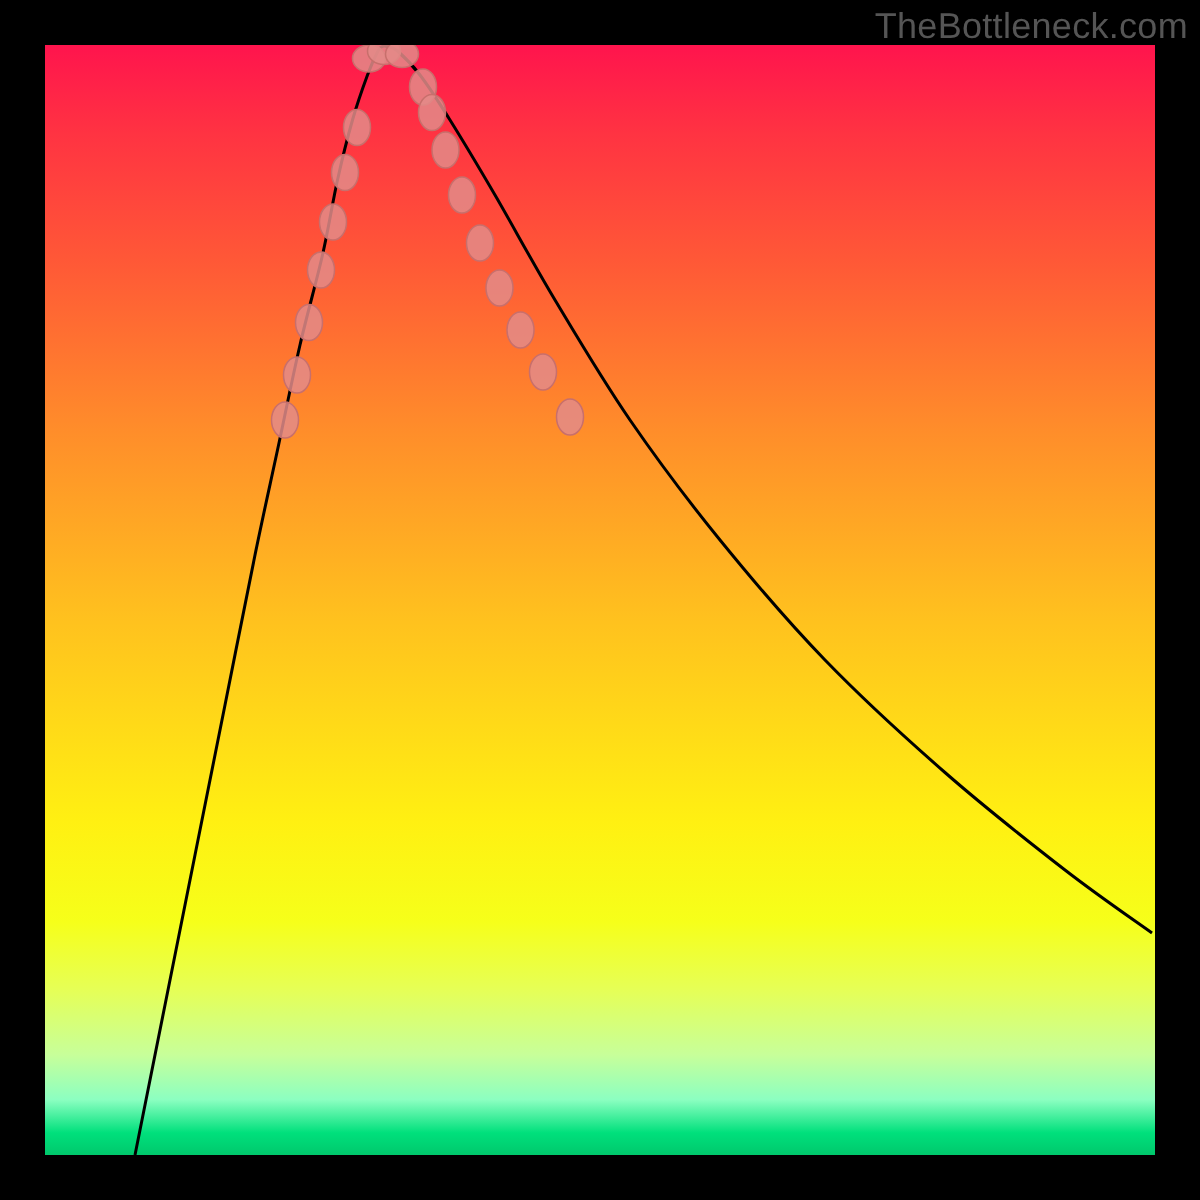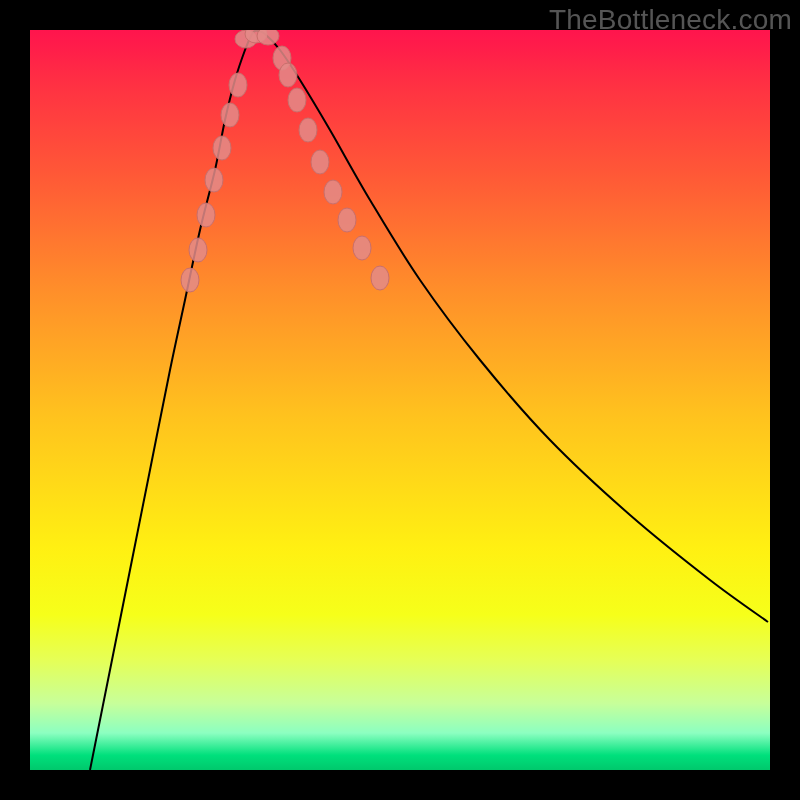--- a/index.html
+++ b/index.html
@@ -43,21 +43,21 @@
     left: 0;
     top: 0;
     width: 740px;
     height: 740px;
   }
   .watermark {
     position: absolute;
     top: 4px;
     right: 8px;
     color: #555;
-    font-size: 28px;
+    font-size: 24px;
     font-weight: 500;
     letter-spacing: 0.2px;
   }
 </style>
 </head>
 <body>
 
 <div class="frame">
   <div class="plot">
     <svg class="curve-svg" viewBox="0 0 740 740" preserveAspectRatio="none">

